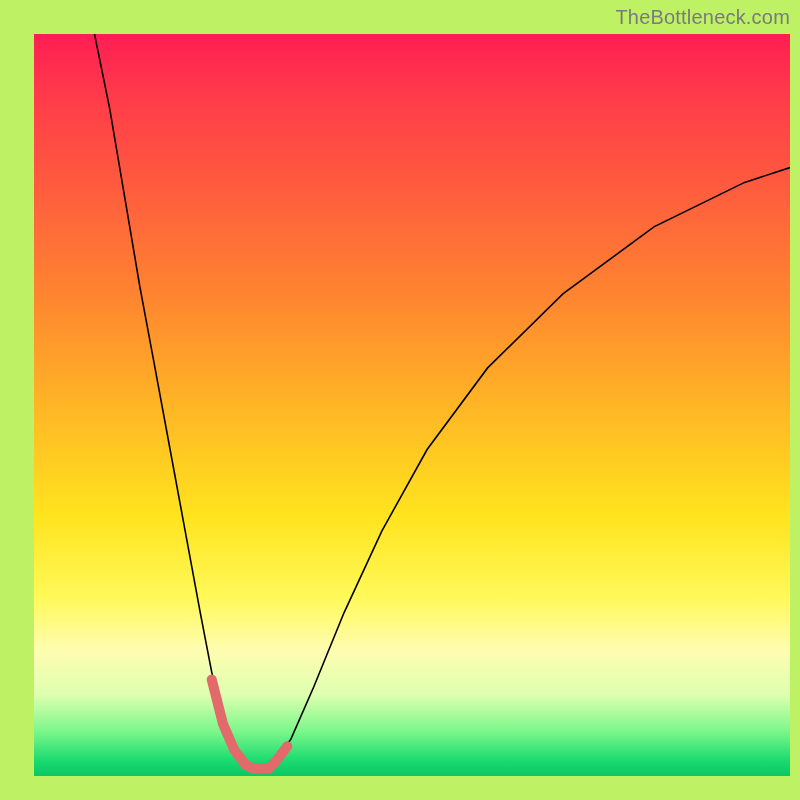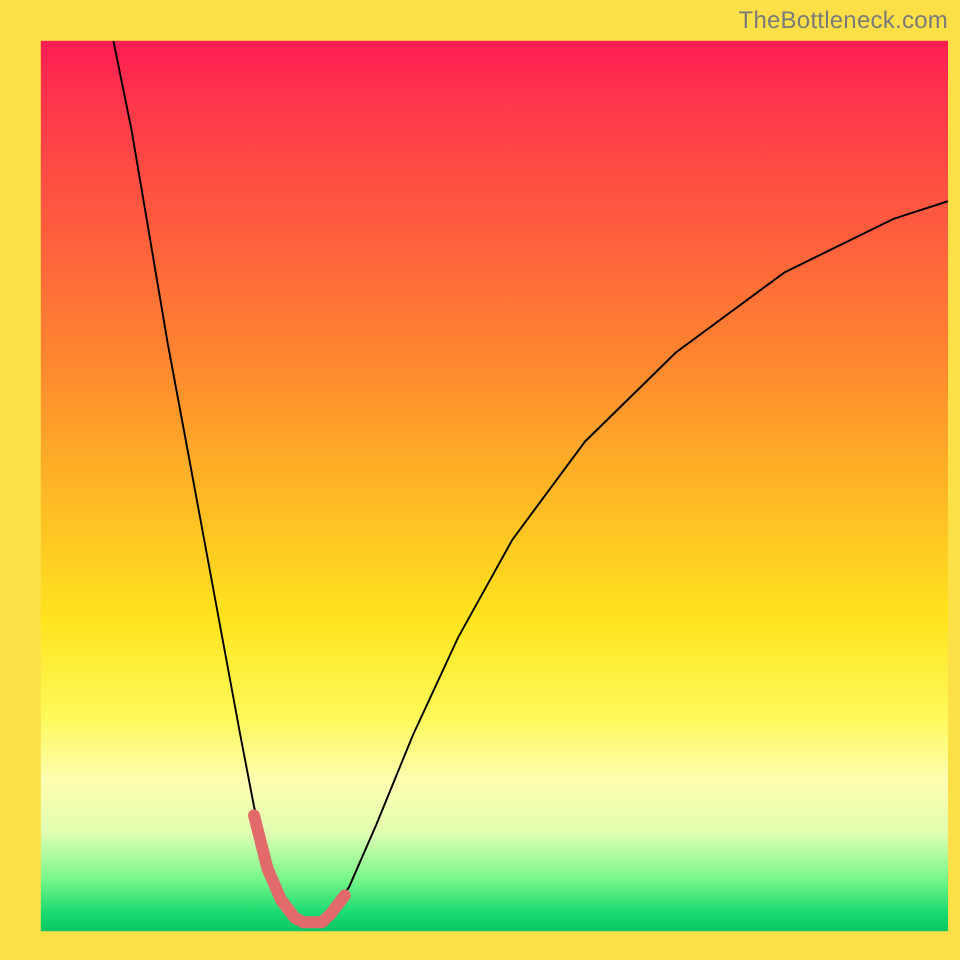--- a/index.html
+++ b/index.html
@@ -8,21 +8,21 @@
     width: 800px;
     height: 800px;
     background: #000;
     overflow: hidden;
     font-family: Arial, Helvetica, sans-serif;
   }
   .stage {
     position: relative;
     width: 800px;
     height: 800px;
-    background: #fde047;
+    background: #bef264;
   }
   .plot {
     position: absolute;
     left: 34px;
     top: 34px;
     width: 756px;
     height: 742px;
     background: linear-gradient(
       to bottom,
       #ff1d53 0%,

